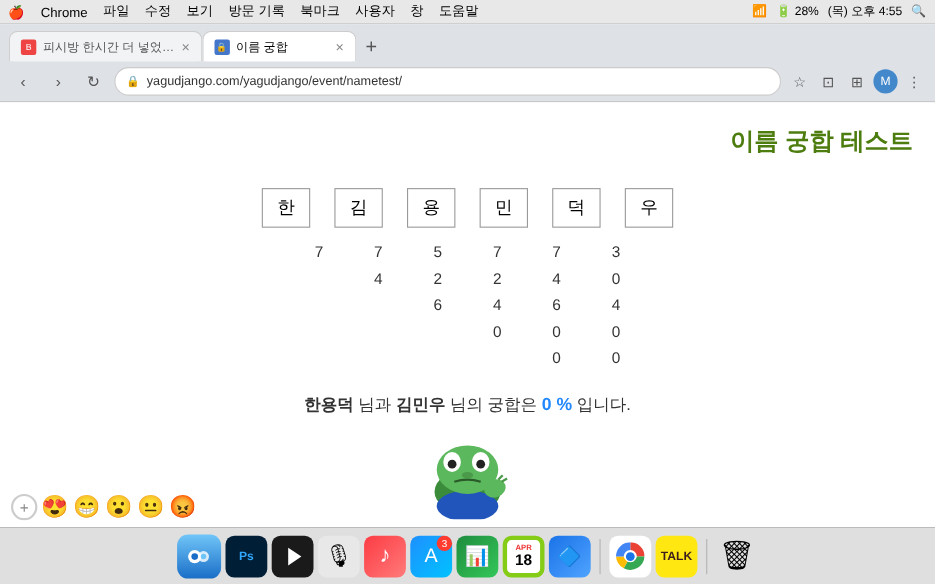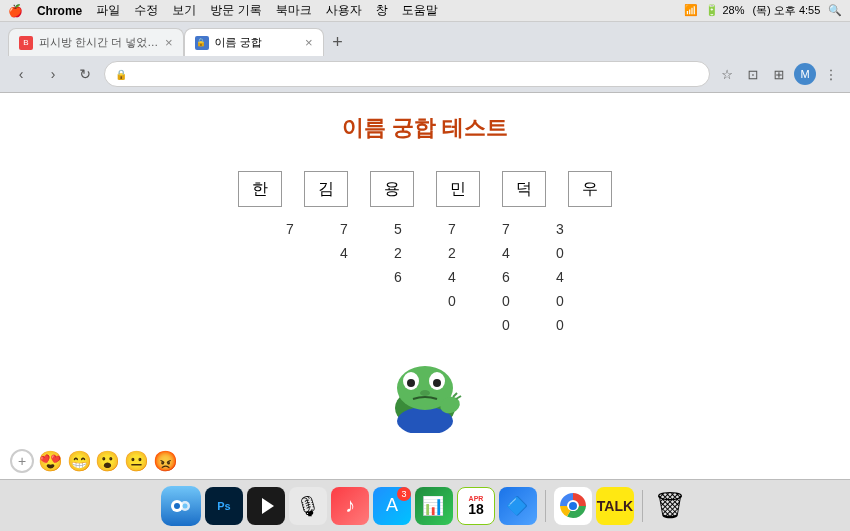--- a/index.html
+++ b/index.html
@@ -11,21 +11,21 @@
       background: #e8e8e8;
       display: flex;
       align-items: center;
       padding: 0 8px;
       font-size: 12px;
       color: #000;
       gap: 14px;
       border-bottom: 1px solid #ccc;
     }
     .menu-bar .menu-item { font-weight: 500; cursor: default; }
-    .menu-bar .menu-item.bold { font-weight: 700; }
+    .menu-bar .menu-item.bold { font-weight: 400; }
     .menu-bar-right {
       margin-left: auto;
       display: flex;
       align-items: center;
       gap: 8px;
       font-size: 11px;
     }
 
     
     .browser-chrome {
@@ -99,25 +99,25 @@
 
     
     .page-content {
       background: #fff;
       height: calc(531px - 22px - 34px - 36px - 22px);
       overflow-y: auto;
       padding: 20px;
     }
 
     .page-title {
-      text-align: center;
+      text-align: right;
       font-size: 22px;
       font-weight: bold;
       margin-bottom: 28px;
-      color: #c2410c;
+      color: #4d7c0f;
     }
 
     .char-boxes {
       display: flex;
       justify-content: center;
       gap: 22px;
       margin-bottom: 12px;
     }
 
     .char-box {
@@ -266,20 +266,21 @@
     </div>
     <div class="new-tab">+</div>
   </div>
 
   <div class="address-bar">
     <div class="nav-btn">‹</div>
     <div class="nav-btn">›</div>
     <div class="nav-btn">↻</div>
     <div class="url-bar">
       <span class="lock-icon">🔒</span>
+      <span>yagudjango.com/yagudjango/event/nametest/</span>
     </div>
     <div class="address-bar-right">
       <div class="addr-icon">☆</div>
       <div class="addr-icon">⊡</div>
       <div class="addr-icon">⊞</div>
       <div class="addr-icon" style="width:22px;height:22px;border-radius:50%;background:#4488cc;color:#fff;font-size:11px;">M</div>
       <div class="addr-icon">⋮</div>
     </div>
   </div>
 </div>
@@ -337,20 +338,28 @@
     <div class="number-row">
       <div class="number-cell"></div>
       <div class="number-cell"></div>
       <div class="number-cell"></div>
       <div class="number-cell"></div>
       <div class="number-cell">0</div>
       <div class="number-cell">0</div>
     </div>
   </div>
 
+  <div class="result-text">
+    <span class="highlight">한용덕</span>
+    <span> 님과 </span>
+    <span class="highlight">김민우</span>
+    <span> 님의 궁합은 </span>
+    <span class="percent">0 %</span>
+    <span>입니다.</span>
+  </div>
 
   <div class="image-area">
     <div style="width:100px;height:80px;position:relative;">
       <svg width="100" height="80" viewBox="0 0 100 80" xmlns="http://www.w3.org/2000/svg">
 
         <ellipse cx="50" cy="55" rx="30" ry="20" fill="#3a8c3a"></ellipse>
 
         <ellipse cx="50" cy="68" rx="28" ry="14" fill="#2255bb"></ellipse>
 
         <ellipse cx="50" cy="35" rx="28" ry="22" fill="#5cb85c"></ellipse>
@@ -409,39 +418,39 @@
 
   <div class="dock-icon" style="background:linear-gradient(135deg,#fc3c44,#ff7a7a);border-radius:8px;width:38px;height:38px;display:flex;align-items:center;justify-content:center;font-size:20px;color:#fff;">♪</div>
 
   <div class="dock-icon" style="background:linear-gradient(135deg,#1e90ff,#00c2ff);border-radius:8px;width:38px;height:38px;display:flex;align-items:center;justify-content:center;font-size:18px;color:#fff;position:relative;">
     A
     <div class="notification-dot">3</div>
   </div>
 
   <div class="dock-icon" style="background:linear-gradient(135deg,#1f8c3e,#34c759);border-radius:8px;width:38px;height:38px;display:flex;align-items:center;justify-content:center;font-size:18px;">📊</div>
 
-  <div class="dock-icon" style="background:#fff;border-radius:8px;width:38px;height:38px;display:flex;align-items:center;justify-content:center;flex-direction:column;border:1px solid #84cc16;">
+  <div class="dock-icon" style="background:#fff;border-radius:8px;width:38px;height:38px;display:flex;align-items:center;justify-content:center;flex-direction:column;border:4px solid #84cc16;">
     <div style="font-size:7px;color:#e33;font-weight:bold;">APR</div>
     <div style="font-size:14px;color:#000;font-weight:bold;line-height:1;">18</div>
   </div>
 
   <div class="dock-icon" style="background:linear-gradient(135deg,#1a73e8,#4fa3ff);border-radius:8px;width:38px;height:38px;display:flex;align-items:center;justify-content:center;font-size:18px;">🔷</div>
   <div class="dock-separator"></div>
 
   <div class="dock-icon" style="background:#fff;border-radius:8px;width:38px;height:38px;display:flex;align-items:center;justify-content:center;">
     <svg width="26" height="26" viewBox="0 0 26 26">
       <circle cx="13" cy="13" r="13" fill="#fff"></circle>
       <path d="M13 0 A13 13 0 0 1 26 13 L19 13 A6 6 0 0 0 13 7 Z" fill="#ea4335"></path>
       <path d="M26 13 A13 13 0 0 1 7 23.6 L10.5 17.5 A6 6 0 0 0 19 13 Z" fill="#34a853"></path>
       <path d="M7 23.6 A13 13 0 0 1 0 13 L7 13 A6 6 0 0 0 10.5 17.5 Z" fill="#fbbc05"></path>
       <path d="M0 13 A13 13 0 0 1 13 0 L13 7 A6 6 0 0 0 7 13 Z" fill="#4285f4"></path>
       <circle cx="13" cy="13" r="5" fill="#fff"></circle>
       <circle cx="13" cy="13" r="4" fill="#1a73e8"></circle>
     </svg>
   </div>
 
   <div class="dock-icon kakao" style="border-radius:8px;width:38px;height:38px;display:flex;align-items:center;justify-content:center;background:#ffe812;">
-    <span style="font-size:14px;font-weight:bold;color:#3c1e1e;">TALK</span>
+    <span style="font-size:11px;font-weight:bold;color:#3c1e1e;">TALK</span>
   </div>
   <div class="dock-separator"></div>
 
   <div class="dock-icon" style="background:transparent;border-radius:8px;width:38px;height:38px;display:flex;align-items:center;justify-content:center;font-size:26px;">🗑</div>
 </div>
 
 </body></html>

